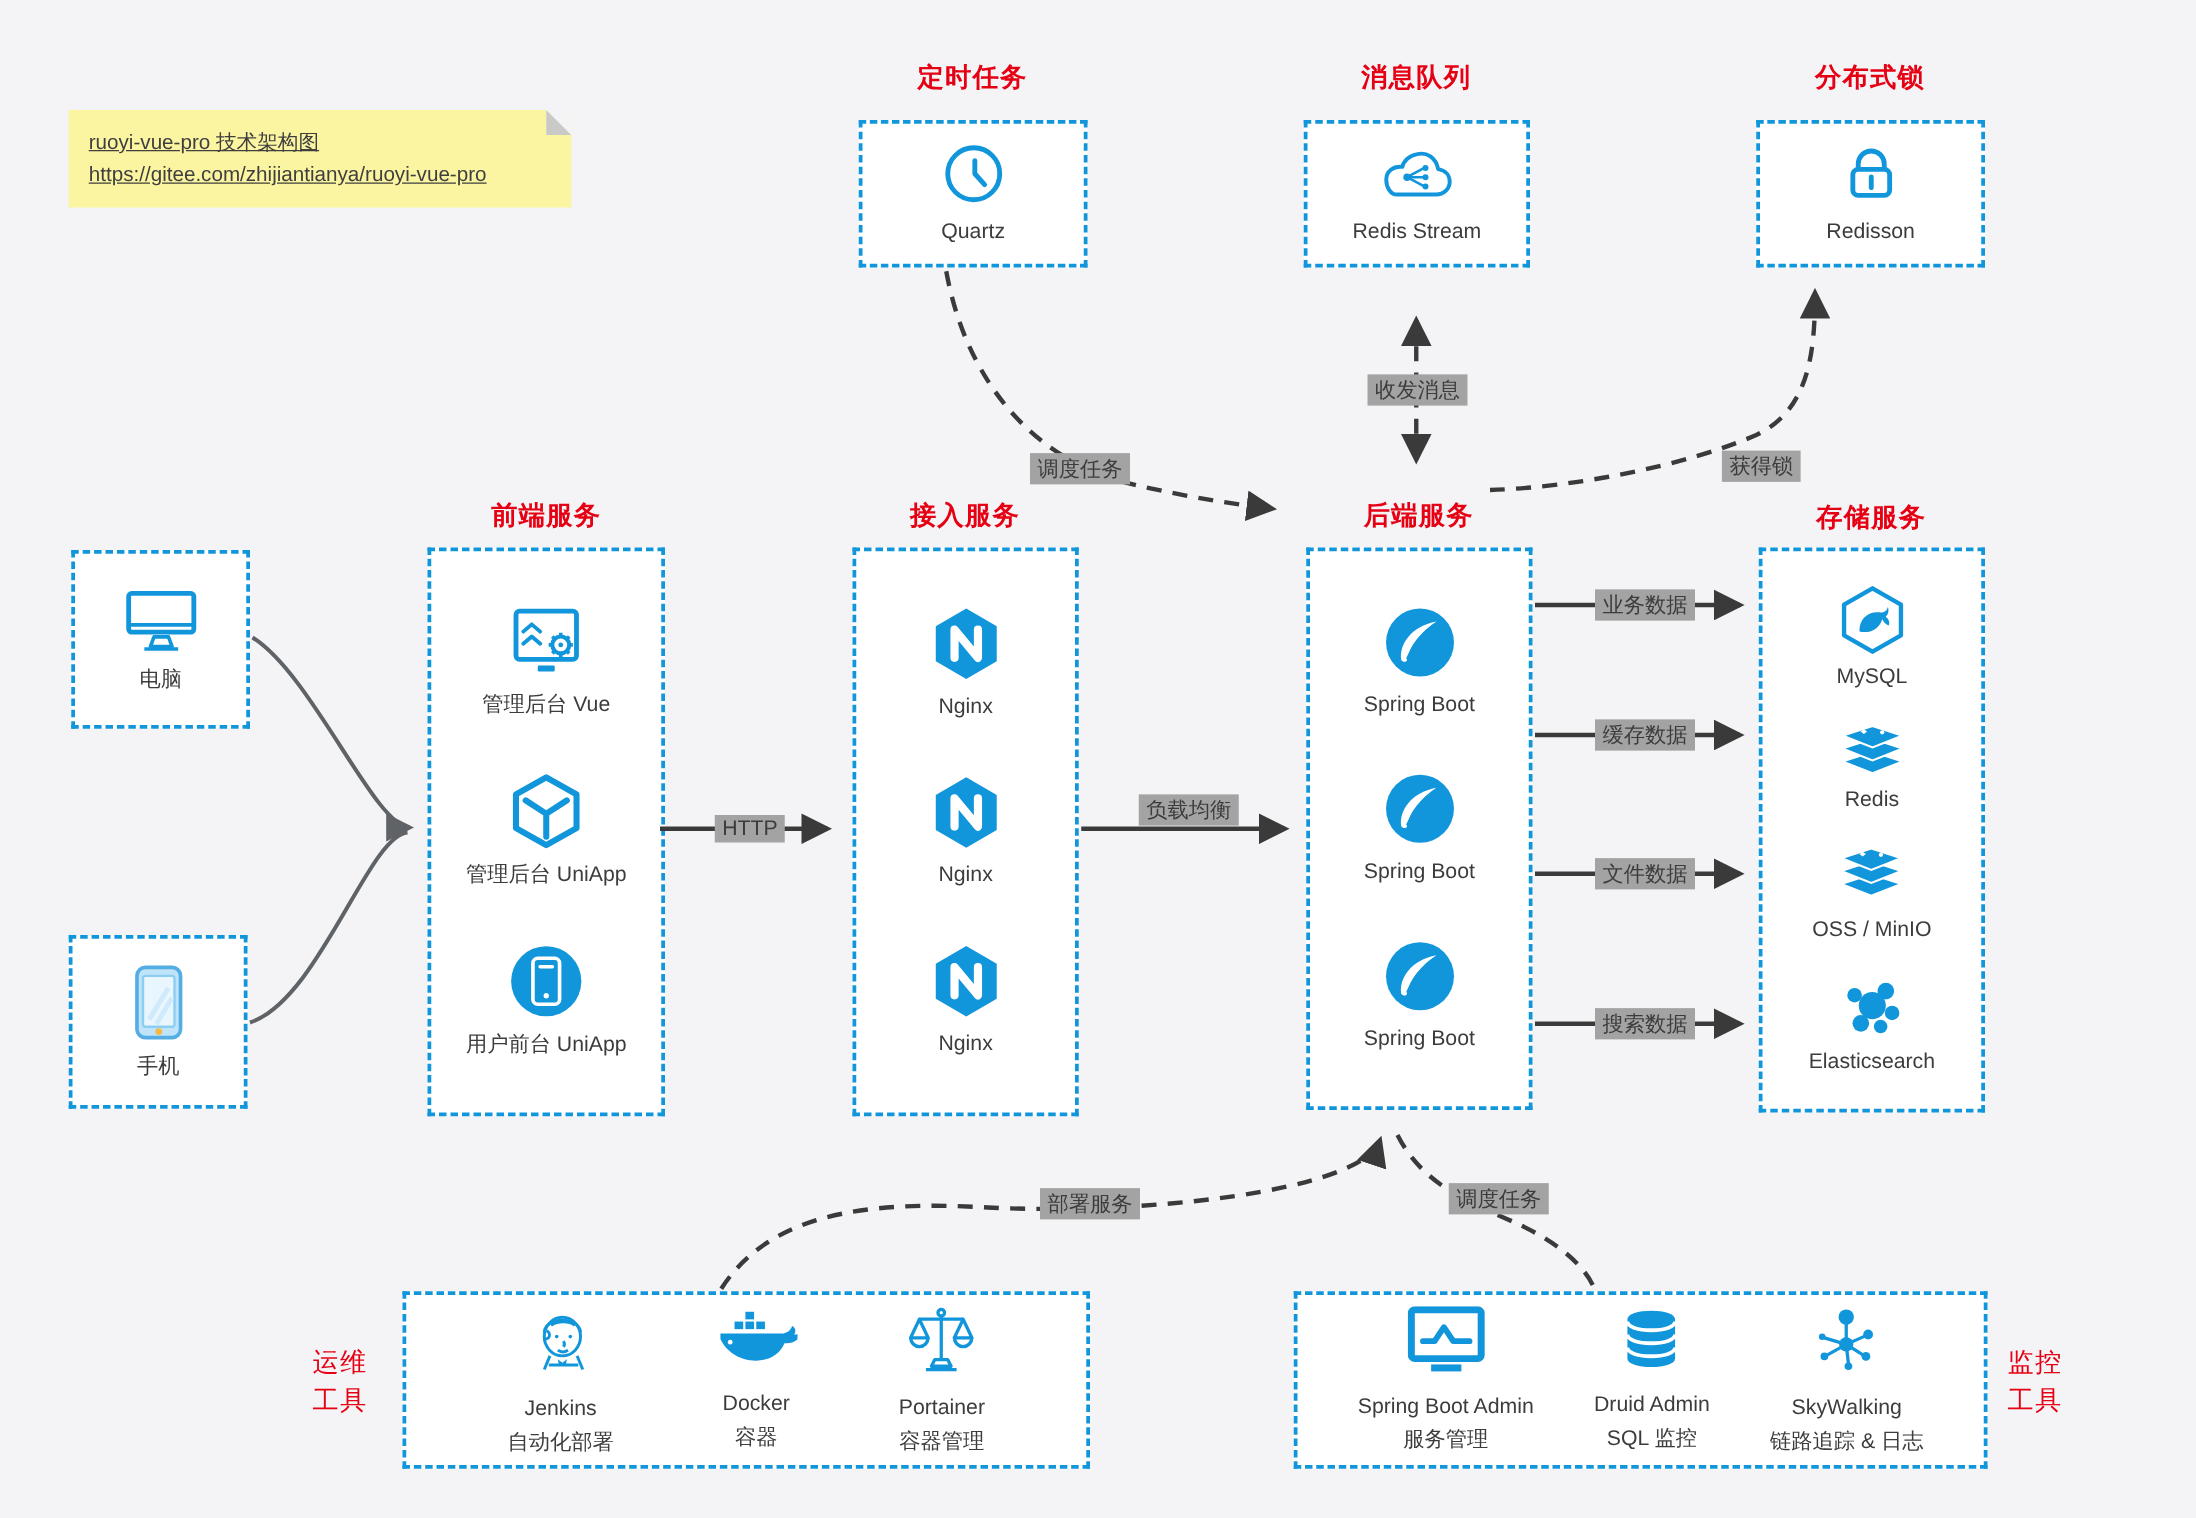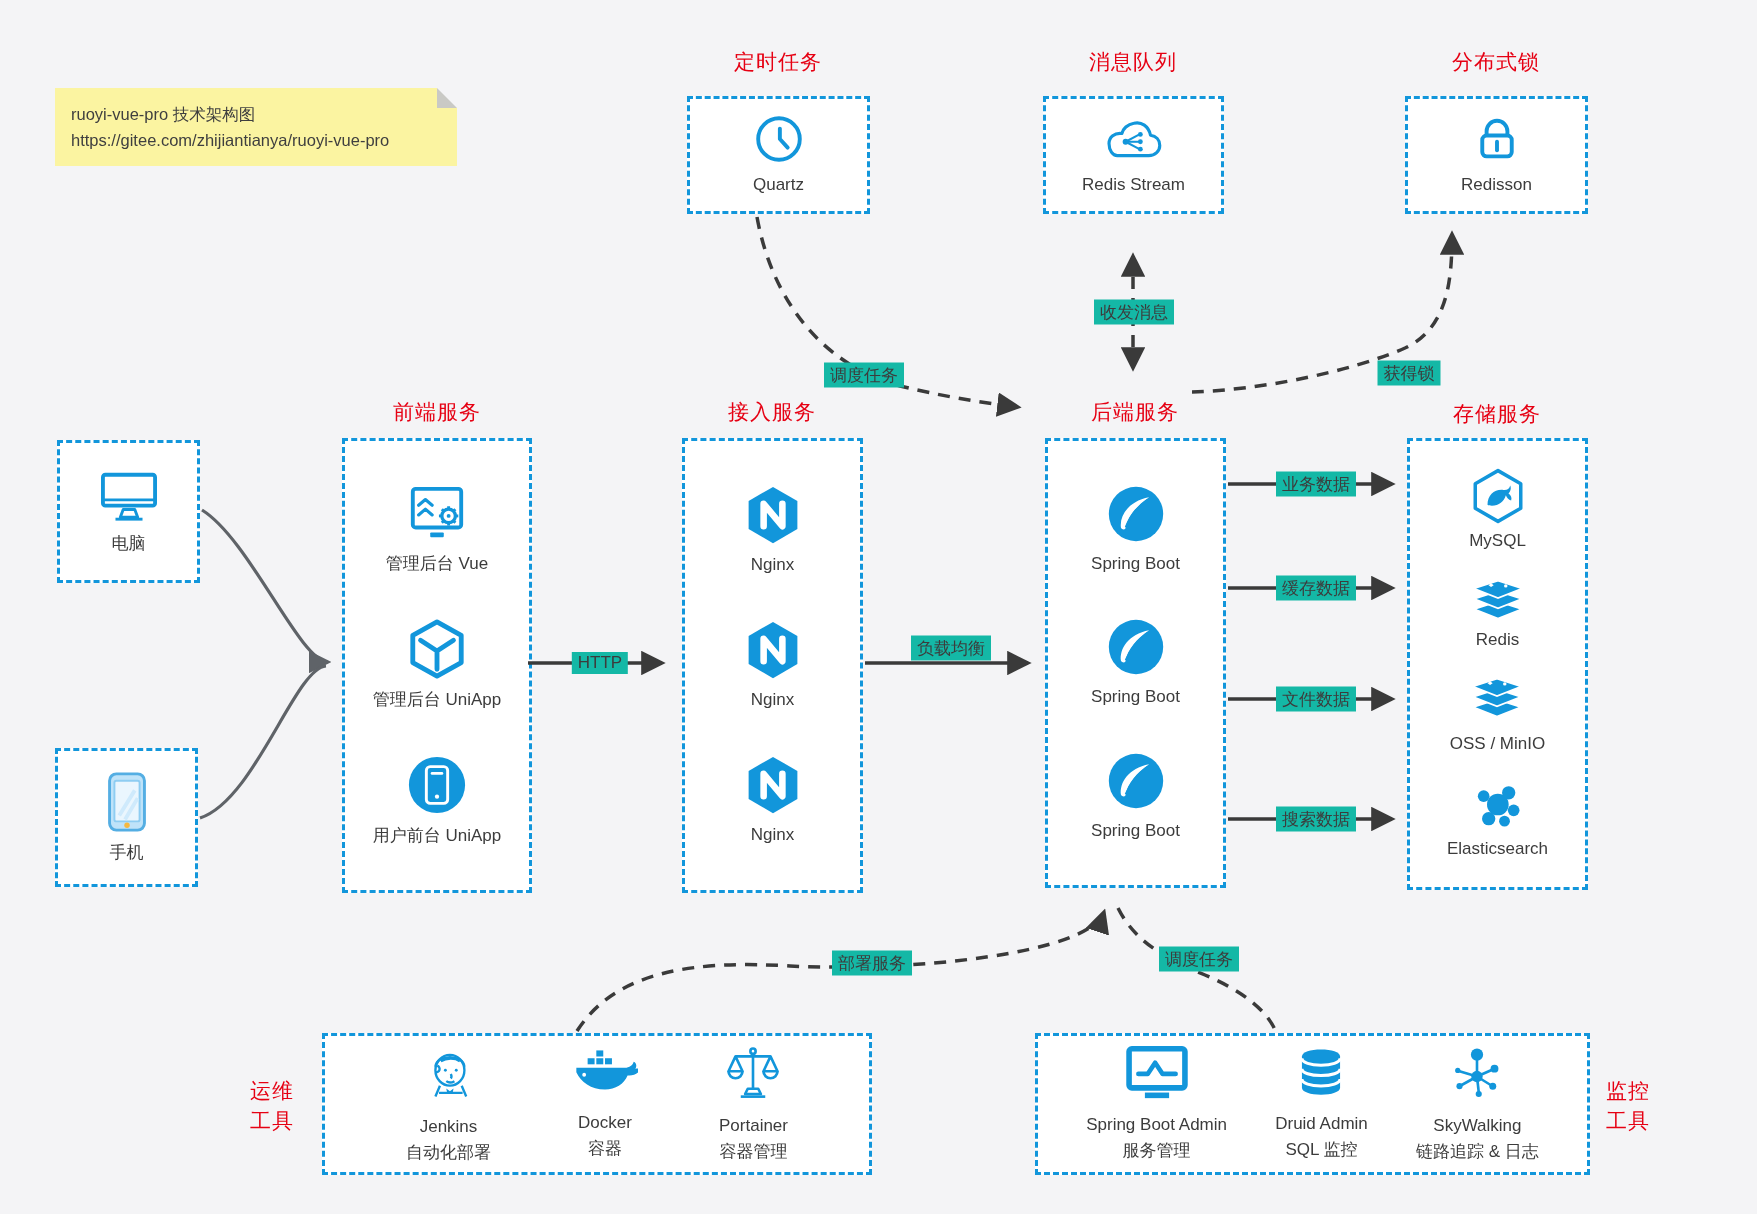--- a/index.html
+++ b/index.html
@@ -1,40 +1,40 @@
 <!DOCTYPE html>
 <html><head>
 <meta charset="utf-8">
 <style>
   html,body{margin:0;padding:0;background:#f4f4f6;}
   .canvas{position:relative;width:1757px;height:1214px;background:#f4f4f6;overflow:hidden;
           font-family:"Liberation Sans","DejaVu Sans",sans-serif;color:#3c3c3c;}
   
   .note{position:absolute;left:55px;top:88px;width:402px;height:78px;background:#fbf4a1;
-        box-sizing:border-box;padding:13px 0 0 16px;font-size:16.5px;line-height:1.6;color:#3f3f3f;}
+        box-sizing:border-box;padding:13px 0 0 16px;font-size:16.5px;line-height:1.6;color:#3f3f3f;text-decoration:underline;}
   .note .fold{position:absolute;right:0;top:0;width:0;height:0;
         border-left:20px solid #c9c9c5;border-top:20px solid #f4f4f6;}
   
   .box{position:absolute;background:#fff;border:3px dashed #1296db;box-sizing:border-box;
        display:flex;flex-direction:column;align-items:center;justify-content:space-evenly;}
   .box.row{flex-direction:row;}
   .node-item{display:flex;flex-direction:column;align-items:center;gap:9px;}
   .node-item .icon{display:flex;align-items:center;justify-content:center;}
   .node-label{font-size:17px;color:#3c3c3c;white-space:nowrap;text-align:left;line-height:1.3;}
   .tool-item{display:flex;flex-direction:column;align-items:center;gap:4px;}
   .tool-item .icon{margin-bottom:6px;}
   
-  .gtitle{position:absolute;transform:translateX(-50%);font-size:21px;font-weight:normal;
+  .gtitle{position:absolute;transform:translateX(-50%);font-size:21px;font-weight:bold;
           color:#e60013;white-space:nowrap;letter-spacing:1px;}
   .side-title{position:absolute;font-size:21px;font-weight:normal;color:#e60013;
           line-height:1.45;text-align:center;letter-spacing:1px;}
   
   svg.overlay{position:absolute;left:0;top:0;pointer-events:none;}
   .edge-label{position:absolute;transform:translate(-50%,-50%);font-size:17px;color:#3c3c3c;
-          background:#14b8a6;padding:1px 6px;white-space:nowrap;}
+          background:#a3a3a3;padding:1px 6px;white-space:nowrap;}
 </style>
 </head>
 <body>
 
 <div class="canvas">
 
   <div class="note">
     <div>ruoyi-vue-pro 技术架构图</div>
     <div>https://gitee.com/zhijiantianya/ruoyi-vue-pro</div>
     <div class="fold"></div>

